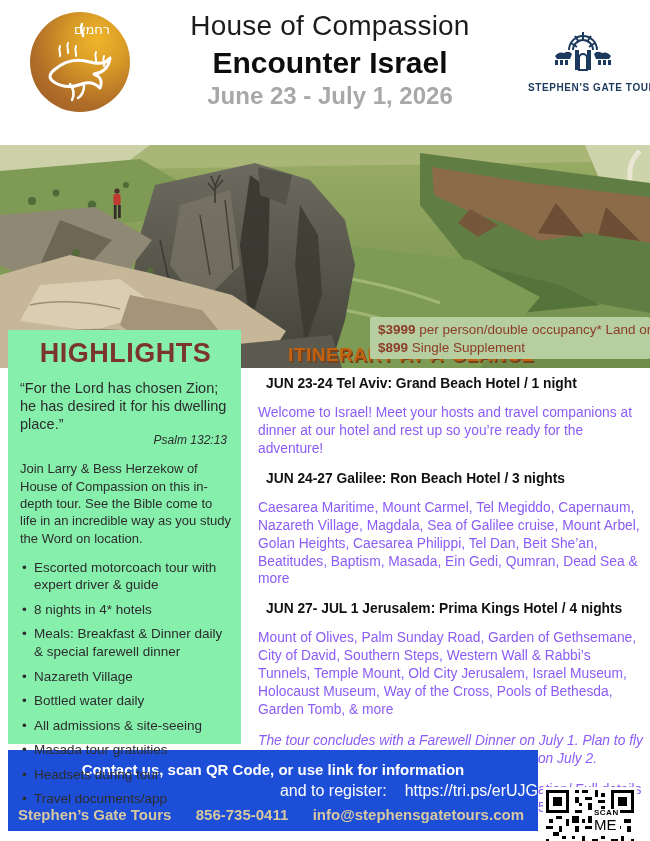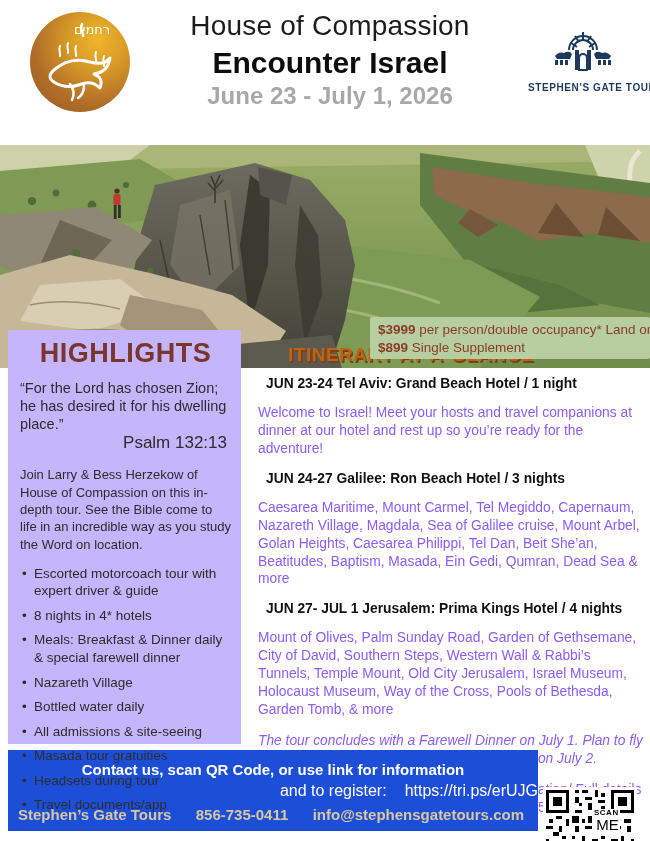--- a/index.html
+++ b/index.html
@@ -29,26 +29,26 @@
     font-size:19px;font-weight:700;color:#c2610e;letter-spacing:.5px;
     text-shadow:1.5px 1.5px 0 #77411c;white-space:nowrap;}
   .price-box{
     position:absolute;left:370px;top:317px;width:280px;height:42px;z-index:2;
     background:#b7cfa0;border-radius:2px;padding:4px 0 0 8px;box-sizing:border-box;}
   .price-line{font-size:13.5px;color:#8a3c28;line-height:18px;white-space:nowrap;}
   .price-line .amt{font-weight:700;}
   
   .highlights{
     position:absolute;left:8px;top:330px;width:233px;height:414px;z-index:2;
-    background:#c4b5fd;box-sizing:border-box;padding:6px 10px 0 12px;}
+    background:#86efac;box-sizing:border-box;padding:6px 10px 0 12px;}
   .highlights h2{
     margin:2px 0 10px;text-align:center;font-size:27px;font-weight:700;
     color:#7a352c;letter-spacing:.5px;}
   .quote{margin:0;font-size:14.5px;color:#2d2d2d;line-height:1.25;}
-  .quote-ref{margin:0 4px 0 0;font-size:17px;color:#2d2d2d;text-align:right;}
+  .quote-ref{margin:0 4px 0 0;font-size:12px;color:#2d2d2d;font-style:italic;text-align:right;}
   .hl-intro{margin:13px 0 0;font-size:13px;color:#2d2d2d;line-height:1.33;}
   .hl-list{list-style:none;margin:12px 0 0;padding:0 0 0 2px;}
   .hl-list li{
     font-size:13.5px;color:#2d2d2d;line-height:1.3;margin-bottom:7px;
     padding-left:12px;position:relative;}
   .hl-list li::before{content:"•";position:absolute;left:0;top:0;color:#2d2d2d;}
   
   .itinerary{position:absolute;left:258px;top:376px;width:386px;}
   .itinerary h4{margin:0 8px 13px;font-size:13.8px;font-weight:700;color:#111;}
   .itinerary p{margin:0 0 13px;font-size:13.8px;color:#8b5cf6;line-height:1.3;}
@@ -59,21 +59,21 @@
     position:absolute;left:8px;top:750px;width:530px;height:81px;
     background:#1d4ed8;color:#fff;box-sizing:border-box;padding-top:9px;}
   .f-line1{text-align:center;font-size:15px;font-weight:700;line-height:21px;}
   .f-line2{text-align:right;font-size:16px;font-weight:400;line-height:21px;}
   .f-line2 .lbl{margin-right:18px;}
   .f-line3{display:flex;justify-content:space-between;align-items:center;
     padding:5px 14px 0 10px;color:#d8c8a0;font-size:15px;font-weight:700;}
   .qr{position:absolute;left:543px;top:787px;width:94px;height:94px;background:#fff;}
   .qr-label{
     position:absolute;left:50px;top:22px;background:#fff;padding:0 1px;
-    text-align:right;line-height:1;color:#000;}
+    text-align:left;line-height:1;color:#000;}
   .qr-label .s1{display:block;font-size:8px;font-weight:700;letter-spacing:.5px;}
   .qr-label .s2{display:block;font-size:15px;font-weight:400;}
 </style>
 </head>
 <body>
 
 <div class="page">
 
   <header class="header">
     <div class="hoc-logo">

